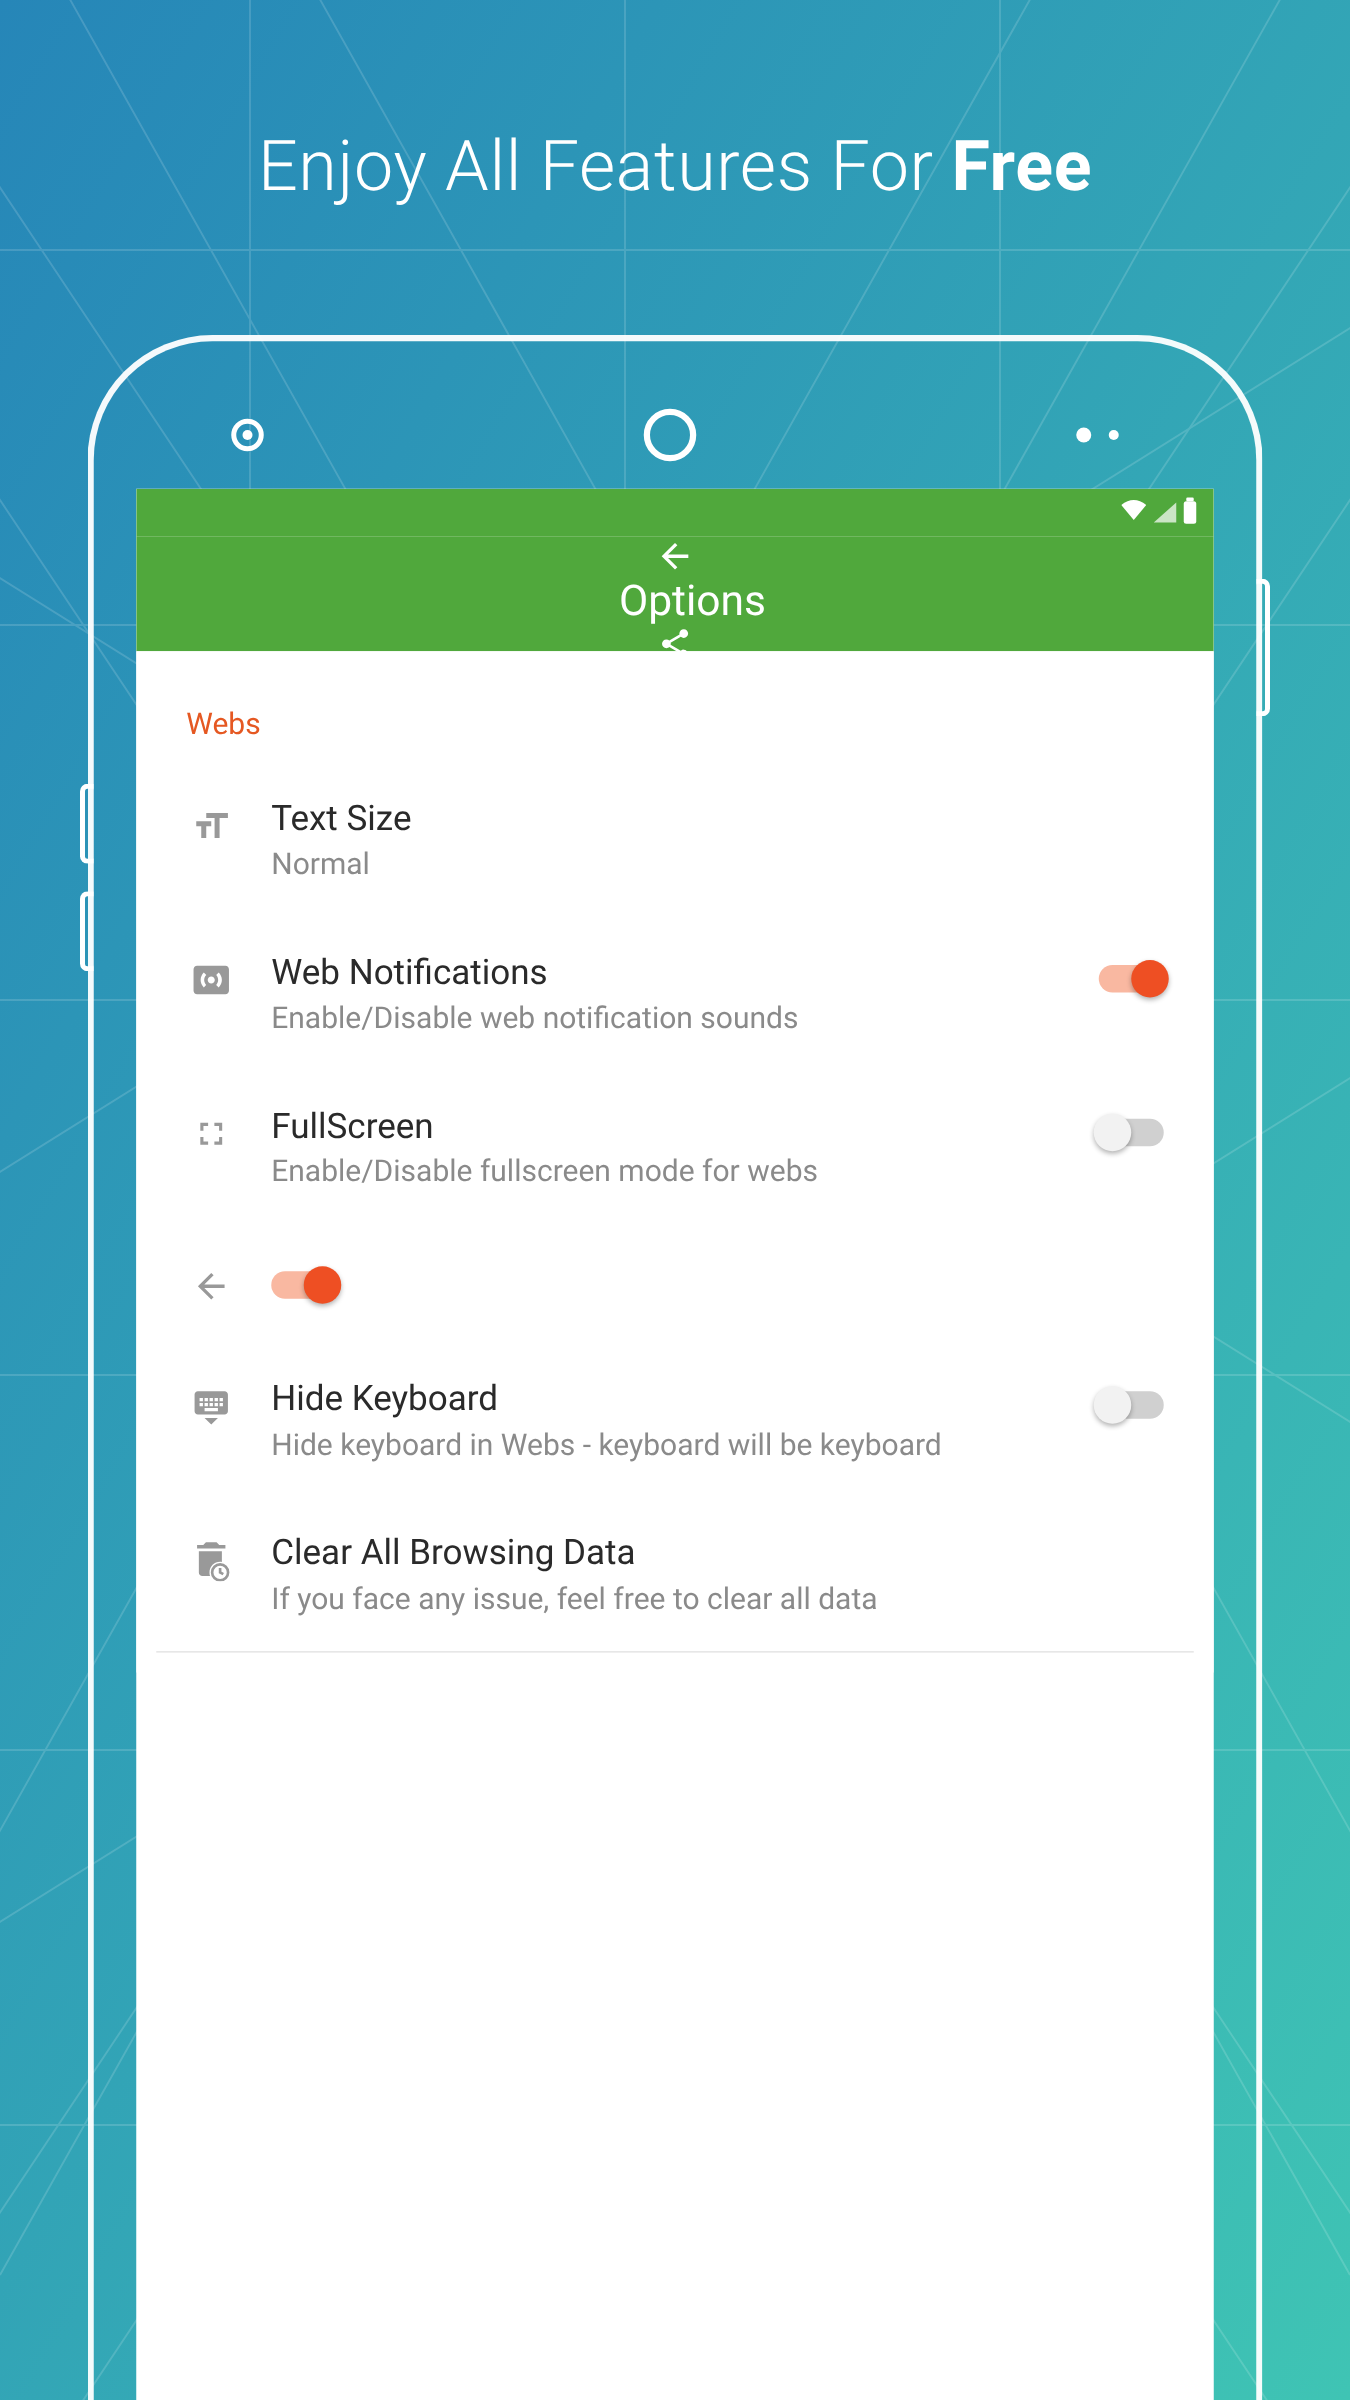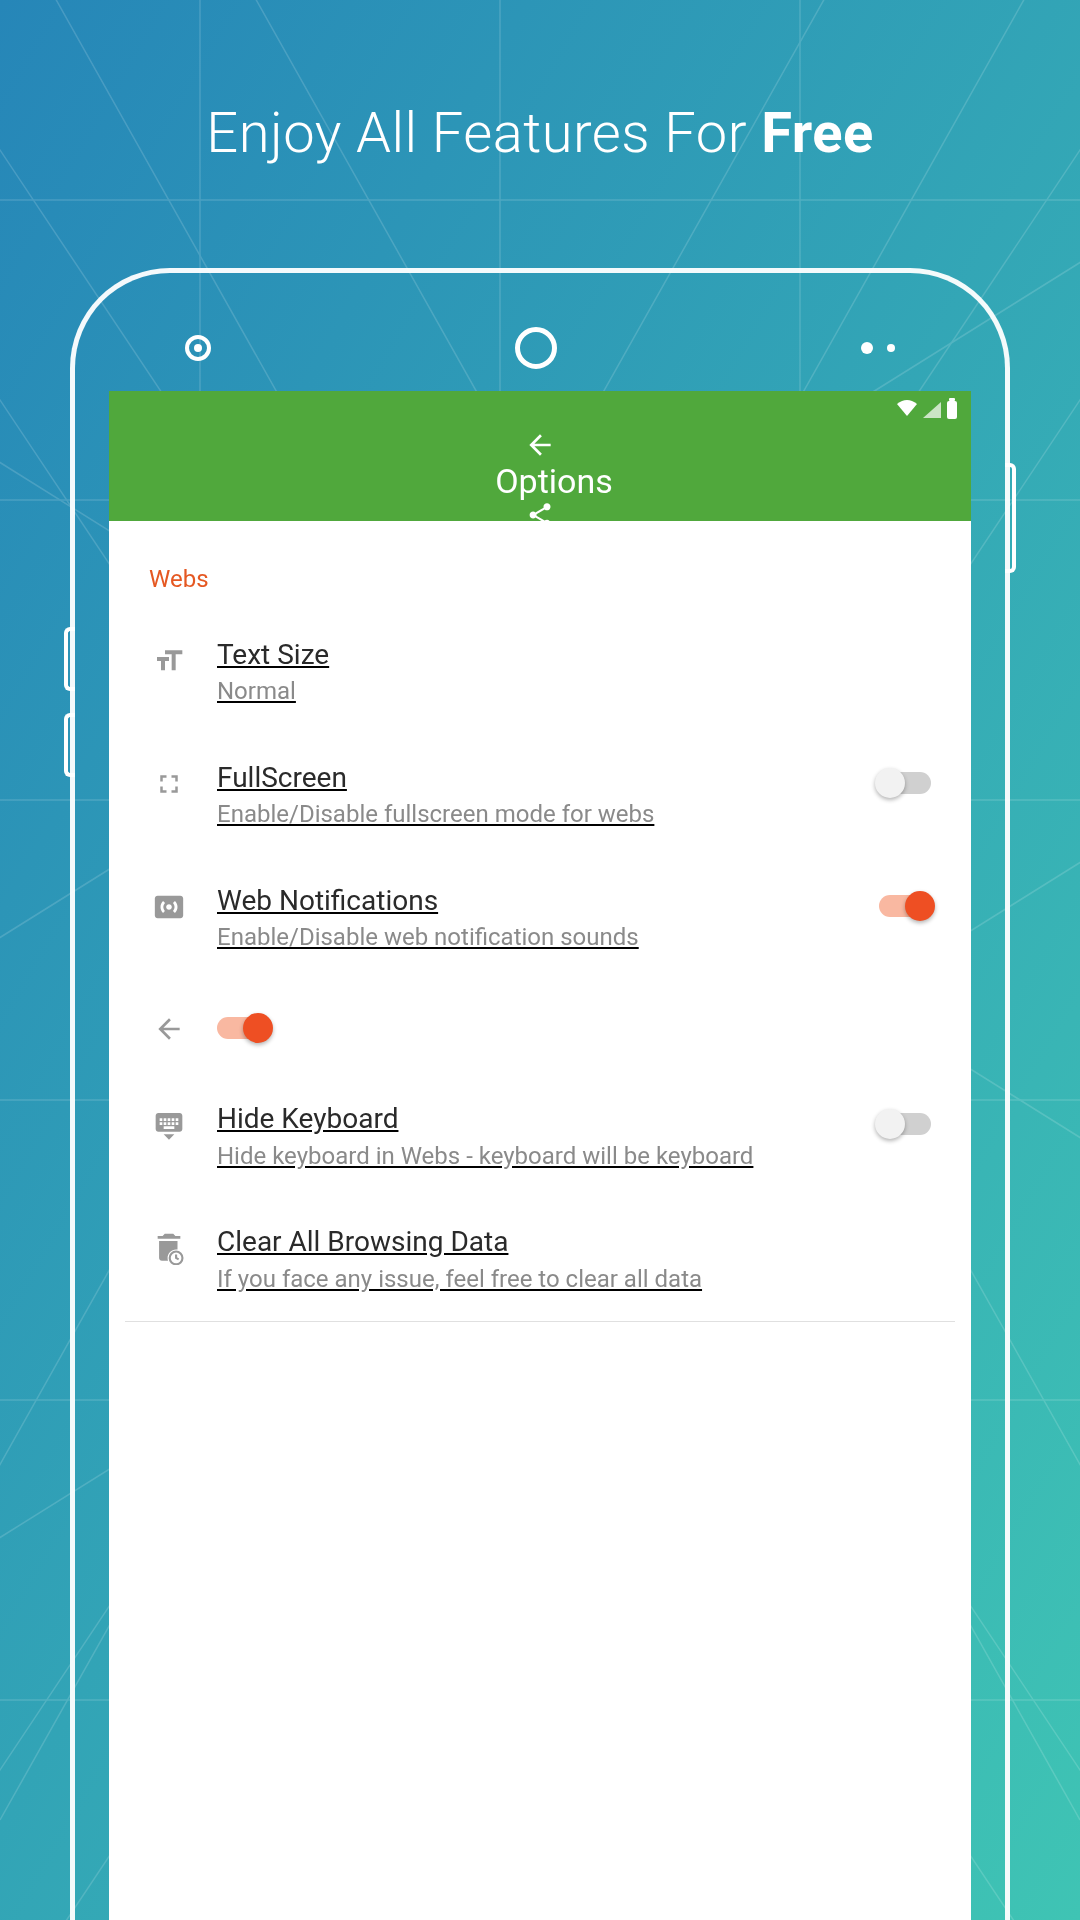--- a/index.html
+++ b/index.html
@@ -174,21 +174,21 @@
 .row-icon {
   width: 40px;
   height: 40px;
   flex-shrink: 0;
   margin-top: 4px;
   display: flex;
   align-items: center;
   justify-content: center;
   color: #999;
 }
-.row-body { flex: 1; min-width: 0; text-decoration: underline; }
+.row-body { flex: 1; min-width: 0; }
 .row-title {
   font-size: 28px;
   color: #2a2a2a;
   font-weight: 400;
   line-height: 1.3;
 }
 .row-sub {
   font-size: 24px;
   color: #8a8a8a;
   line-height: 1.35;
@@ -296,68 +296,68 @@
             </svg>
         </div>
         <div class="row-body">
           <div class="row-title">Text Size</div>
           <div class="row-sub">Normal</div>
         </div>
       </div>
 
       <div class="row">
         <div class="row-icon">
+          <svg width="34" height="34" viewBox="0 0 24 24">
+              <path d="M20 4H4c-1.1 0-2 .9-2 2v12c0 1.1.9 2 2 2h16c1.1 0 2-.9 2-2V6c0-1.1-.9-2-2-2zM7.8 16.2C6.7 15.1 6 13.6 6 12s.7-3.1 1.8-4.2l1.4 1.4C8.4 10 8 11 8 12s.4 2 1.1 2.8l-1.3 1.4zM12 14c-1.1 0-2-.9-2-2s.9-2 2-2 2 .9 2 2-.9 2-2 2zm4.2 2.2l-1.4-1.4c.7-.8 1.1-1.8 1.1-2.8s-.4-2-1.1-2.8l1.4-1.4C17.3 8.9 18 10.4 18 12s-.7 3.1-1.8 4.2z" fill="#999"></path>
+            </svg>
+        </div>
+        <div class="row-body">
+          <div class="row-title">Web Notifications</div>
+          <div class="row-sub">Enable/Disable web notification sounds</div>
+        </div>
+        <div class="row-ctrl">
+          <div class="toggle on">
+              <div class="knob"></div>
+            </div>
+        </div>
+      </div>
+
+      <div class="row">
+        <div class="row-icon">
           <svg width="30" height="30" viewBox="0 0 24 24">
               <path d="M7 14H5v5h5v-2H7v-3zm-2-4h2V7h3V5H5v5zm12 7h-3v2h5v-5h-2v3zM14 5v2h3v3h2V5h-5z" fill="#999"></path>
             </svg>
         </div>
         <div class="row-body">
           <div class="row-title">FullScreen</div>
           <div class="row-sub">Enable/Disable fullscreen mode for webs</div>
         </div>
         <div class="row-ctrl">
           <div class="toggle off">
               <div class="knob"></div>
             </div>
         </div>
       </div>
 
       <div class="row">
         <div class="row-icon">
-          <svg width="34" height="34" viewBox="0 0 24 24">
-              <path d="M20 4H4c-1.1 0-2 .9-2 2v12c0 1.1.9 2 2 2h16c1.1 0 2-.9 2-2V6c0-1.1-.9-2-2-2zM7.8 16.2C6.7 15.1 6 13.6 6 12s.7-3.1 1.8-4.2l1.4 1.4C8.4 10 8 11 8 12s.4 2 1.1 2.8l-1.3 1.4zM12 14c-1.1 0-2-.9-2-2s.9-2 2-2 2 .9 2 2-.9 2-2 2zm4.2 2.2l-1.4-1.4c.7-.8 1.1-1.8 1.1-2.8s-.4-2-1.1-2.8l1.4-1.4C17.3 8.9 18 10.4 18 12s-.7 3.1-1.8 4.2z" fill="#999"></path>
-            </svg>
-        </div>
-        <div class="row-body">
-          <div class="row-title">Web Notifications</div>
-          <div class="row-sub">Enable/Disable web notification sounds</div>
+          <svg width="32" height="32" viewBox="0 0 24 24">
+              <path d="M20 11H7.83l5.59-5.59L12 4l-8 8 8 8 1.41-1.41L7.83 13H20v-2z" fill="#999"></path>
+            </svg>
         </div>
         <div class="row-ctrl">
           <div class="toggle on">
               <div class="knob"></div>
             </div>
         </div>
       </div>
 
       <div class="row">
         <div class="row-icon">
           <svg width="32" height="32" viewBox="0 0 24 24">
-              <path d="M20 11H7.83l5.59-5.59L12 4l-8 8 8 8 1.41-1.41L7.83 13H20v-2z" fill="#999"></path>
-            </svg>
-        </div>
-        <div class="row-ctrl">
-          <div class="toggle on">
-              <div class="knob"></div>
-            </div>
-        </div>
-      </div>
-
-      <div class="row">
-        <div class="row-icon">
-          <svg width="32" height="32" viewBox="0 0 24 24">
               <path d="M20 3H4c-1.1 0-2 .9-2 2v10c0 1.1.9 2 2 2h16c1.1 0 2-.9 2-2V5c0-1.1-.9-2-2-2zM5 7h2v2H5V7zm0 3h2v2H5v-2zm3-3h2v2H8V7zm0 3h2v2H8v-2zm3-3h2v2h-2V7zm0 3h2v2h-2v-2zm3-3h2v2h-2V7zm0 3h2v2h-2v-2zm3-3h2v2h-2V7zm0 3h2v2h-2v-2zM8 13h8v2H8v-2zm4 10l4-4H8l4 4z" fill="#999"></path>
             </svg>
         </div>
         <div class="row-body">
           <div class="row-title">Hide Keyboard</div>
           <div class="row-sub">Hide keyboard in Webs - keyboard will be keyboard</div>
         </div>
         <div class="row-ctrl">
           <div class="toggle off">
               <div class="knob"></div>

